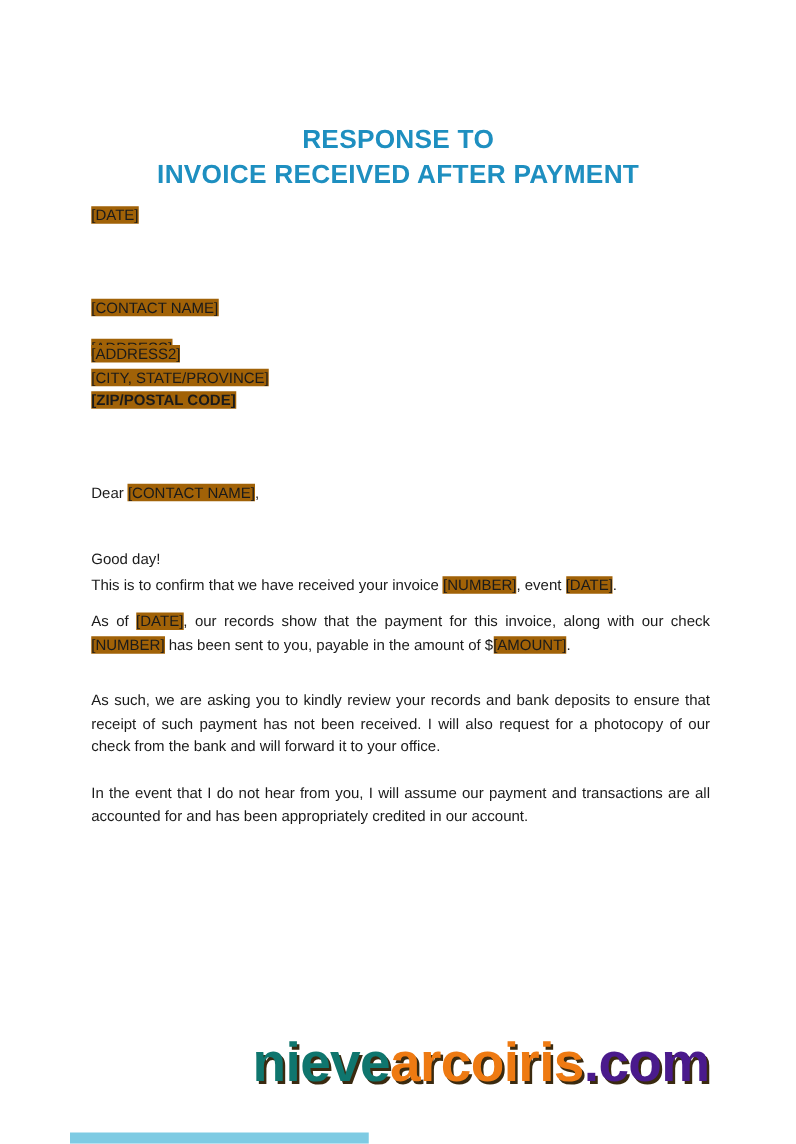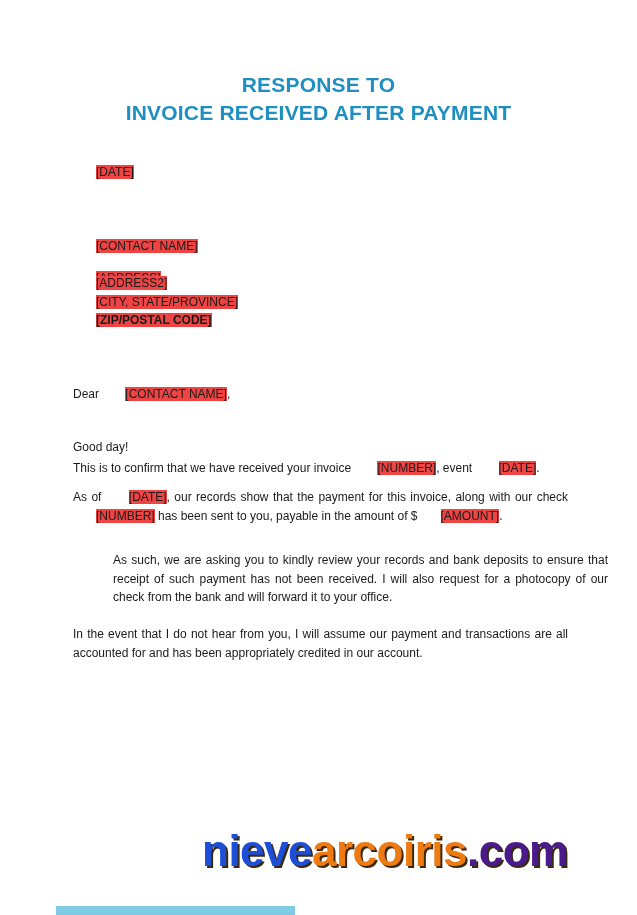--- a/index.html
+++ b/index.html
@@ -1,27 +1,27 @@
 <!DOCTYPE html>
 <html><head>
 <meta charset="utf-8">
 <style>
   html, body { margin:0; padding:0; }
   body { width:637px; height:915px; background:#ffffff; position:relative; overflow:hidden;
          font-family:"Liberation Sans", "DejaVu Sans", sans-serif; color:#1a1a1a; }
   .title { position:absolute; left:0; width:637px; text-align:center; color:#1e8fc0;
-           font-weight:bold; font-size:21px; letter-spacing:0.2px; }
+           font-weight:bold; font-size:21px; letter-spacing:0.2px;margin-top:27px; }
   .t1 { top:73px; }
   .t2 { top:101px; }
-  .hl { background:#ef4444;margin-left:23px; }
+  .hl { background:#a16207; }
   .line { position:absolute; left:73px; font-size:12px; line-height:18px; white-space:nowrap; }
   .para { position:absolute; left:73px; width:495px; font-size:12px; line-height:18.5px; text-align:justify; }
   .logo { position:absolute; left:202px; top:826px; font-family:"Liberation Sans", sans-serif; font-weight:bold;
           font-size:44px; letter-spacing:-0.5px; text-shadow:2px 2px 0 #3a2a10; line-height:50px; }
-  .logo .c1 { color:#1d4ed8;text-align:right; }
+  .logo .c1 { color:#0f766e;text-align:right; }
   .logo .c2 { color:#ee7a12; }
   .logo .c3 { color:#4a1a8c; }
   .bar { position:absolute; left:56px; top:906px; width:239px; height:9px; }
 </style>
 </head>
 <body>
 
 <div>
   <div class="title t1">RESPONSE TO</div>
   <div class="title t2">INVOICE RECEIVED AFTER PAYMENT</div>
@@ -53,21 +53,21 @@
   <div class="line" style="top:422px;margin-top:16px;">Good day!</div>
 
   <div class="para" style="top:459px;">
     <span>This is to confirm that we have received your invoice </span><span class="hl">[NUMBER]</span><span>, event </span><span class="hl">[DATE]</span><span>.</span>
   </div>
 
   <div class="para" style="top:488px;">
     <span>As of </span><span class="hl">[DATE]</span><span>, our records show that the payment for this invoice, along with our check </span><span class="hl">[NUMBER]</span><span> has been sent to you, payable in the amount of $</span><span class="hl">[AMOUNT]</span><span>.</span>
   </div>
 
-  <div class="para" style="top:551px;margin-left:40px;">As such, we are asking you to kindly review your records and bank deposits to ensure that receipt of such payment has not been received. I will also request for a photocopy of our check from the bank and will forward it to your office.</div>
+  <div class="para" style="top:551px;">As such, we are asking you to kindly review your records and bank deposits to ensure that receipt of such payment has not been received. I will also request for a photocopy of our check from the bank and will forward it to your office.</div>
 
   <div class="para" style="top:625px;">In the event that I do not hear from you, I will assume our payment and transactions are all accounted for and has been appropriately credited in our account.</div>
 
   <div class="logo">
     <span class="c1">nieve</span><span class="c2">arcoiris</span><span class="c3">.com</span>
   </div>
 
   <div class="bar" style="background:#7ecbe3;"></div>
 </div>
 

